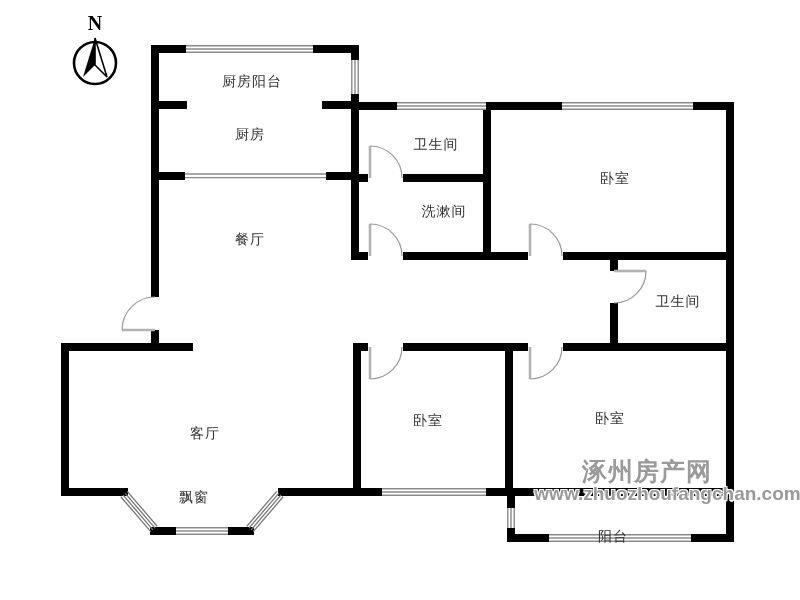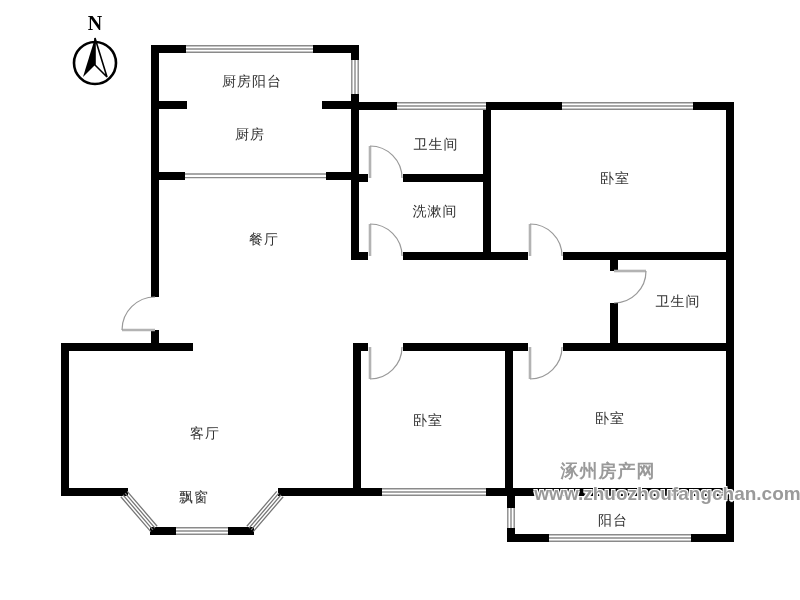--- a/index.html
+++ b/index.html
@@ -6,21 +6,21 @@
   .stage{position:relative;width:800px;height:600px;background:#ffffff;overflow:hidden;
          font-family:"Liberation Sans",sans-serif;}
   .plan-svg{position:absolute;left:0;top:0;}
   .lbl{position:absolute;transform:translate(-50%,-50%);font-size:14px;color:#333;
        letter-spacing:1px;white-space:nowrap;font-family:Liberation Sans, sans-serif;}
   .compass-n{position:absolute;transform:translate(-50%,-50%);font-family:"Liberation Serif",serif;
        font-weight:bold;font-size:20px;color:#000;}
   .wm{position:absolute;transform:translate(-50%,-50%);font-weight:bold;color:#9a9a9a;
       white-space:nowrap;letter-spacing:1px;
       text-shadow:-1px -1px 0 #fff,1px -1px 0 #fff,-1px 1px 0 #fff,1px 1px 0 #fff,0 2px 1px #fff;}
-  .wm-line1{left:608px;top:471px;font-size:18px;text-align:center;}
+  .wm-line1{left:647px;top:471px;font-size:25px;text-align:center;}
   .wm-line2{left:648px;top:494px;font-size:19px;letter-spacing:0;padding-left:39px;}
 </style>
 </head>
 <body>
 
 <div class="stage">
 
   <svg class="plan-svg" width="800" height="600" viewBox="0 0 800 600">
 
     <g stroke="#000" stroke-width="8" fill="none">
@@ -162,26 +162,26 @@
       <polygon points="95,38 83,77 95,65" fill="#000"></polygon>
       <polygon points="95,38 107,77 95,65" fill="#fff" stroke="#000" stroke-width="1.6"></polygon>
     </g>
   </svg>
 
   <div class="compass-n" style="left:95px;top:23px">N</div>
 
   <div class="lbl" style="left:252px;top:82px">厨房阳台</div>
   <div class="lbl" style="left:250px;top:135px">厨房</div>
   <div class="lbl" style="left:436px;top:145px">卫生间</div>
-  <div class="lbl" style="left:435px;top:212px">洗漱间</div>
-  <div class="lbl" style="left:264px;top:240px">餐厅</div>
+  <div class="lbl" style="left:444px;top:212px">洗漱间</div>
+  <div class="lbl" style="left:250px;top:240px">餐厅</div>
   <div class="lbl" style="left:615px;top:179px">卧室</div>
   <div class="lbl" style="left:678px;top:302px">卫生间</div>
   <div class="lbl" style="left:205px;top:434px">客厅</div>
   <div class="lbl" style="left:428px;top:421px">卧室</div>
   <div class="lbl" style="left:610px;top:419px">卧室</div>
   <div class="lbl" style="left:194px;top:498px">飘窗</div>
-  <div class="lbl" style="left:613px;top:521px">阳台</div>
+  <div class="lbl" style="left:613px;top:537px">阳台</div>
 
   <div class="wm wm-line1">涿州房产网</div>
   <div class="wm wm-line2">www.zhuozhoufangchan.com</div>
 
 </div>
 
 </body></html>

